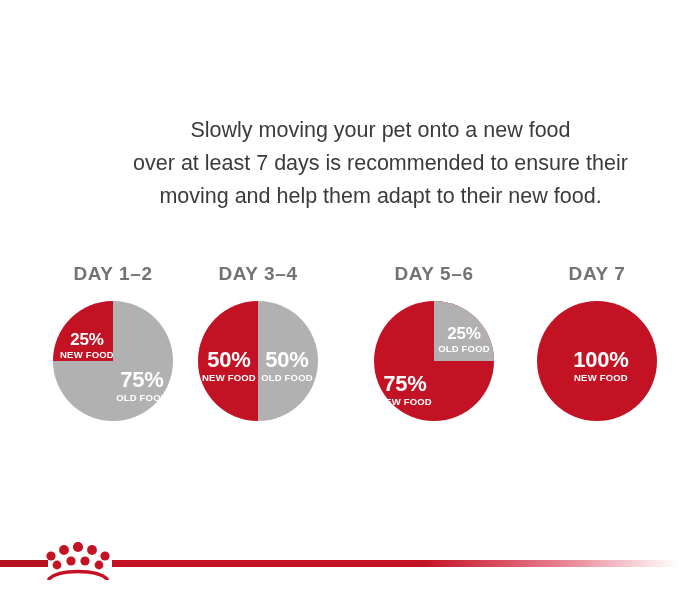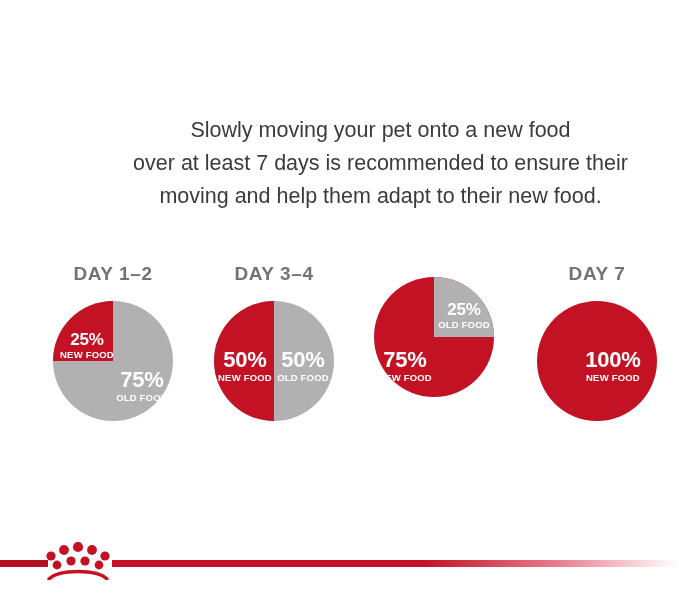--- a/index.html
+++ b/index.html
@@ -55,21 +55,21 @@
     width: 679px;
     height: 180px;
   }
   .pie-cell {
     position: absolute;
     top: 0;
     width: 168px;
     text-align: center;
   }
   .pie-cell.c0 { left: 29px; }
-  .pie-cell.c1 { left: 190px; }
+  .pie-cell.c1 { left: 174px; }
   .pie-cell.c2 { left: 350px; }
   .pie-cell.c3 { left: 513px; }
 
   .day-label {
     font-size: 19px;
     font-weight: bold;
     letter-spacing: 0.6px;
     color: #737373;
     height: 24px;
     line-height: 24px;
@@ -110,21 +110,21 @@
   
   .lbl-p0-new { left: 6px;  top: 30px;  width: 56px; }
   .lbl-p0-old { left: 60px; top: 68px;  width: 58px; }
 
   .lbl-p1-new { left: 2px;  top: 48px;  width: 58px; }
   .lbl-p1-old { left: 60px; top: 48px;  width: 58px; }
 
   .lbl-p2-old { left: 62px; top: 24px;  width: 56px; }
   .lbl-p2-new { left: 2px;  top: 72px;  width: 58px; }
 
-  .lbl-p3-new { left: 16px;  top: 48px;  width: 120px; }
+  .lbl-p3-new { left: 4px;  top: 48px;  width: 120px; }
 
   
   .footer {
     position: absolute;
     left: 0;
     bottom: 0;
     width: 679px;
     height: 60px;
   }
   .bar-left {
@@ -196,20 +196,21 @@
         <span class="slice-sub">NEW FOOD</span>
       </span>
       <span class="slice-label lbl-p1-old">
         <span class="slice-pct big">50%</span>
         <span class="slice-sub">OLD FOOD</span>
       </span>
     </div>
   </div>
 
   <div class="pie-cell c2">
+    <div class="day-label">DAY 5–6</div>
     <div class="pie-wrap">
       <svg width="120" height="120" viewBox="0 0 120 120">
         <circle cx="60" cy="60" r="60" fill="#c41225"></circle>
         <path d="M60 60 L60 0 A60 60 0 0 1 120 60 Z" fill="#b1b1b1"></path>
       </svg>
       <span class="slice-label lbl-p2-old">
         <span class="slice-pct">25%</span>
         <span class="slice-sub">OLD FOOD</span>
       </span>
       <span class="slice-label lbl-p2-new">

